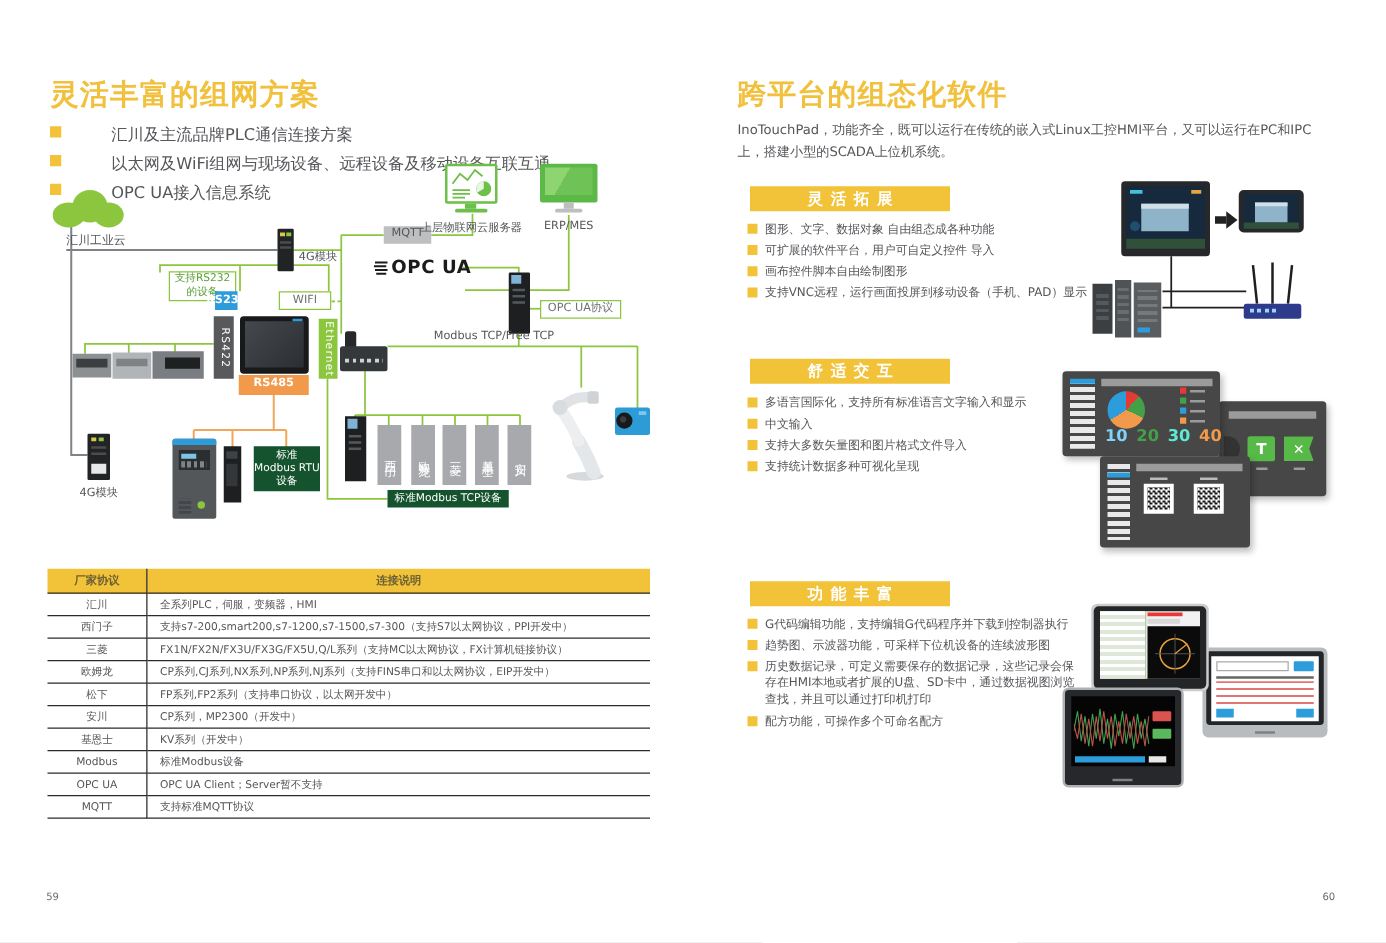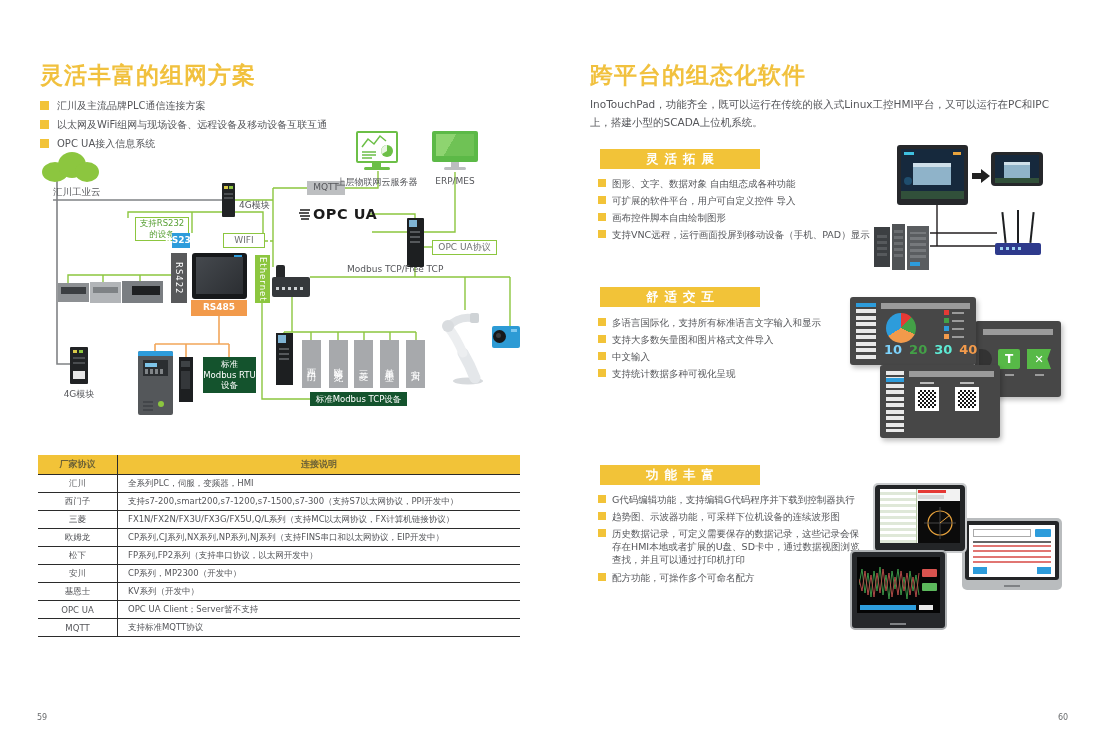--- a/index.html
+++ b/index.html
@@ -3,21 +3,21 @@
 <meta charset="utf-8">
 <style>
   html,body{margin:0;padding:0;background:#e8e8e8;}
   .canvas{position:relative;width:1109px;height:754px;background:#ffffff;overflow:hidden;
           font-family:"DejaVu Sans","Liberation Sans",sans-serif;color:#55565A;}
   .abs{position:absolute;}
   svg.overlay{position:absolute;left:0;top:0;width:1109px;height:754px;pointer-events:none;}
   .page-title{font-size:23px;font-weight:bold;color:#F1C13E;letter-spacing:1px;white-space:nowrap;}
   .lb{display:flex;align-items:flex-start;margin-bottom:5px;}
   .lb .sq{width:9px;height:9px;background:#F2C338;margin-right:8px;margin-top:2px;flex:none;}
-  .lb .tx{font-size:10px;color:#55565A;white-space:nowrap;}
+  .lb .tx{font-size:13px;color:#55565A;white-space:nowrap;margin-left:32px;}
   .rb{display:flex;align-items:flex-start;margin-bottom:4px;}
   .rb .sq{width:8px;height:8px;background:#F2C338;margin-right:6px;margin-top:2px;flex:none;}
   .rb .tx{font-size:9.5px;color:#55565A;line-height:1.38;}
   .banner{position:absolute;width:160px;height:20px;background:#F2C338;color:#fff;font-weight:bold;
           font-size:12.5px;display:flex;align-items:center;justify-content:center;letter-spacing:6px;text-indent:6px;}
   .box{position:absolute;display:flex;align-items:center;justify-content:center;font-size:9px;
        box-sizing:border-box;text-align:center;line-height:1.25;}
   .outline-g{background:#fff;border:1px solid #8CC63F;color:#58a035;}
   .blue-b{background:#2D9CDB;color:#fff;font-weight:bold;}
   .orange-b{background:#F29A4B;color:#fff;font-weight:bold;}
@@ -259,20 +259,24 @@
         </tr>
     <tr>
           <td class="vendor">安川</td>
           <td class="desc">CP系列，MP2300（开发中）</td>
         </tr>
     <tr>
           <td class="vendor">基恩士</td>
           <td class="desc">KV系列（开发中）</td>
         </tr>
     <tr>
+          <td class="vendor">Modbus</td>
+          <td class="desc">标准Modbus设备</td>
+        </tr>
+    <tr>
           <td class="vendor">OPC UA</td>
           <td class="desc">OPC UA Client；Server暂不支持</td>
         </tr>
     <tr>
           <td class="vendor">MQTT</td>
           <td class="desc">支持标准MQTT协议</td>
         </tr>
   </tbody>
     </table>
 
@@ -302,25 +306,25 @@
   </div>
 
   <div class="banner" style="left:600px;top:287px;">舒适交互</div>
   <div class="abs" style="left:598px;top:316px;width:280px;">
     <div class="rb">
         <span class="sq"></span>
         <span class="tx">多语言国际化，支持所有标准语言文字输入和显示</span>
       </div>
     <div class="rb">
         <span class="sq"></span>
+        <span class="tx">中文输入</span>
+      </div>
+    <div class="rb">
+        <span class="sq"></span>
         <span class="tx">支持大多数矢量图和图片格式文件导入</span>
-      </div>
-    <div class="rb">
-        <span class="sq"></span>
-        <span class="tx">中文输入</span>
       </div>
     <div class="rb">
         <span class="sq"></span>
         <span class="tx">支持统计数据多种可视化呈现</span>
       </div>
   </div>
 
   <div class="banner" style="left:600px;top:465px;">功能丰富</div>
   <div class="abs" style="left:598px;top:493px;width:262px;">
     <div class="rb">

